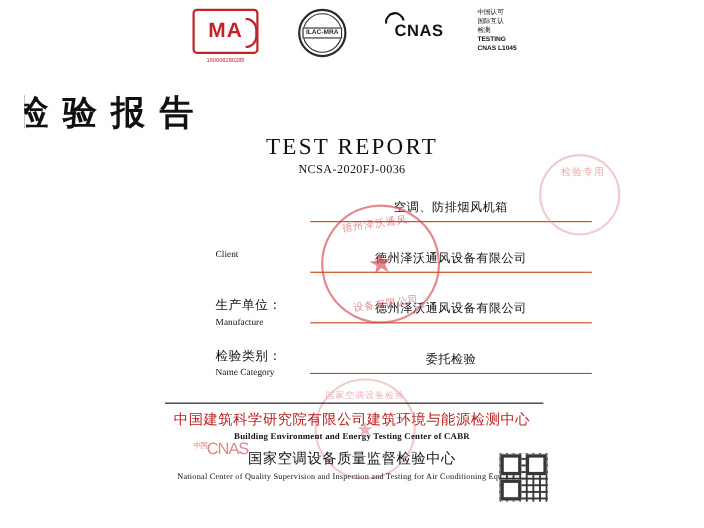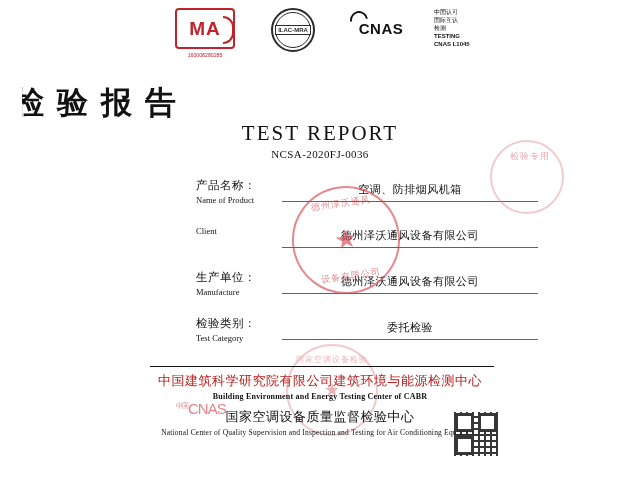--- a/index.html
+++ b/index.html
@@ -446,24 +446,20 @@
     </div>
   </div>
 
   <div class="title-cn">检验报告</div>
   <div class="title-en">TEST REPORT</div>
   <div class="report-no">NCSA-2020FJ-0036</div>
 
   <div class="fields">
 
     <div class="field-row">
-      <div class="field-label">
-        <div class="label-cn">产品名称：</div>
-        <div class="label-en">Name of Product</div>
-      </div>
       <div class="field-value">空调、防排烟风机箱</div>
     </div>
 
     <div class="field-row">
       <div class="field-label">
         <div class="label-en">Client</div>
       </div>
       <div class="field-value">德州泽沃通风设备有限公司</div>
     </div>
 
@@ -471,21 +467,21 @@
       <div class="field-label">
         <div class="label-cn">生产单位：</div>
         <div class="label-en">Manufacture</div>
       </div>
       <div class="field-value">德州泽沃通风设备有限公司</div>
     </div>
 
     <div class="field-row">
       <div class="field-label">
         <div class="label-cn">检验类别：</div>
-        <div class="label-en">Test Category</div>
+        <div class="label-en">Name Category</div>
       </div>
       <div class="field-value">委托检验</div>
     </div>
   </div>
 
   <div class="stamp stamp-main">
     <div class="arc-text">德州泽沃通风</div>
     <div class="star">★</div>
     <div class="arc-text bottom">设备有限公司</div>
   </div>

